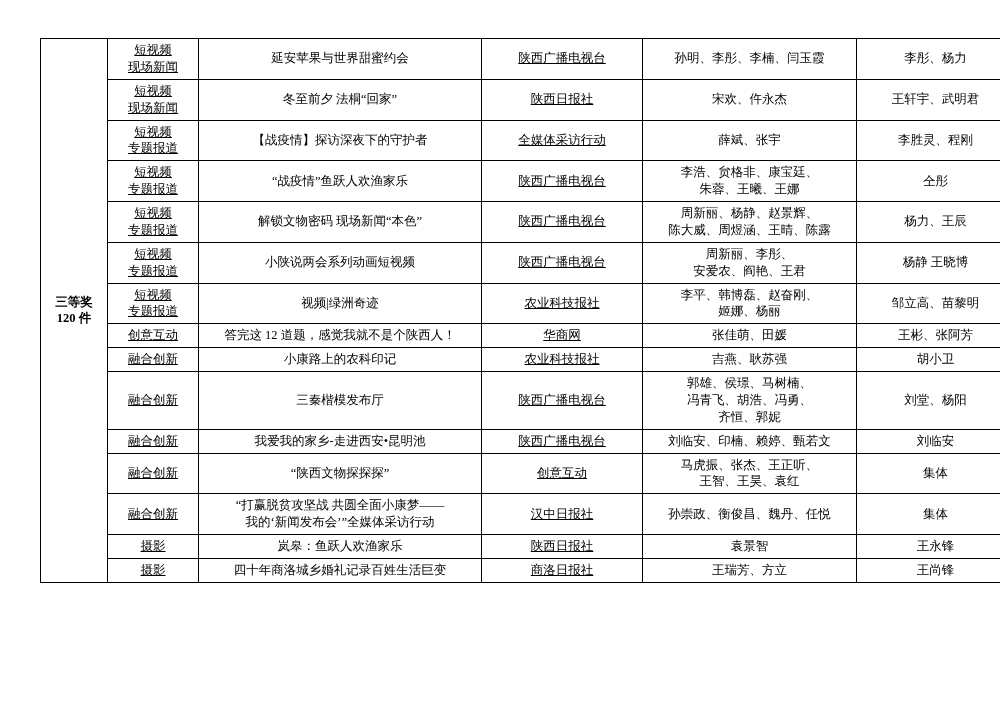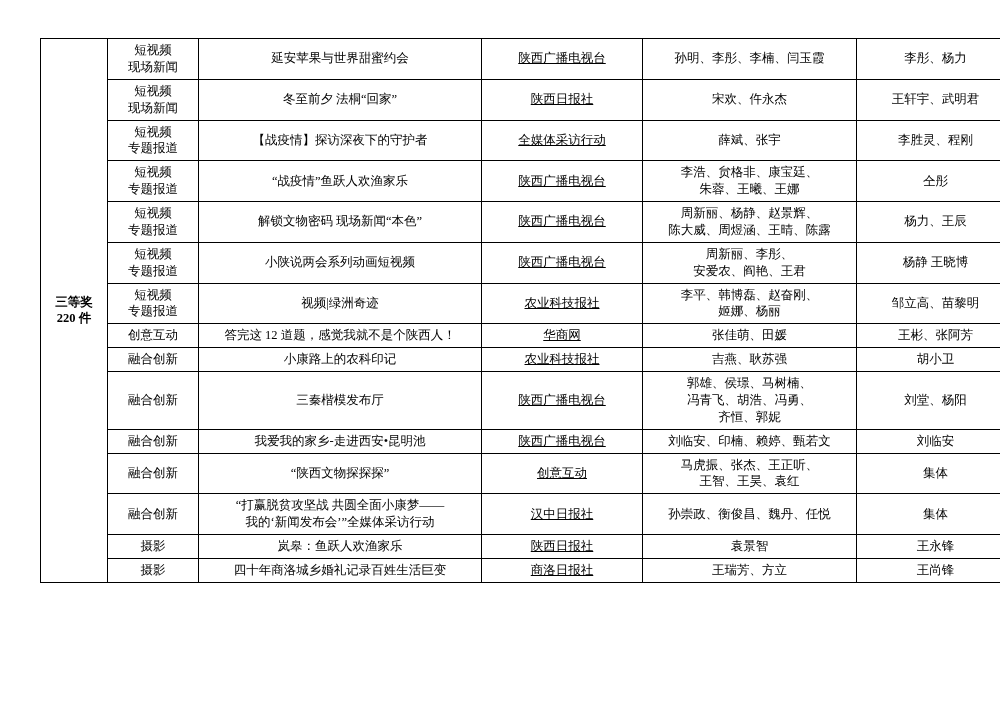--- a/index.html
+++ b/index.html
@@ -39,20 +39,21 @@
   td.rank-cell {
     width: 58px;
     font-weight: bold;
     font-size: 14.5px;
     line-height: 1.45;
   }
   td.category-cell {
     width: 82px;
     font-size: 13px;
     line-height: 1.4;
+    text-decoration: underline;
   }
   td.title-cell {
     width: 274px;
     font-size: 13px;
   }
   td.org-cell {
     width: 152px;
     font-size: 13px;
     text-decoration: underline;
   }
@@ -69,21 +70,21 @@
   }
 </style>
 </head>
 <body>
 
 <div class="page">
   <table class="award-table">
     <tbody>
       <tr>
         <td class="rank-cell multiline" rowspan="15">三等奖
-220 件</td>
+120 件</td>
         <td class="category-cell multiline">短视频
 现场新闻</td>
         <td class="title-cell multiline">延安苹果与世界甜蜜约会</td>
         <td class="org-cell">陕西广播电视台</td>
         <td class="people-cell multiline">孙明、李彤、李楠、闫玉霞</td>
         <td class="editor-cell multiline">李彤、杨力</td>
       </tr>
       <tr>
         <td class="category-cell multiline">短视频
 现场新闻</td>

